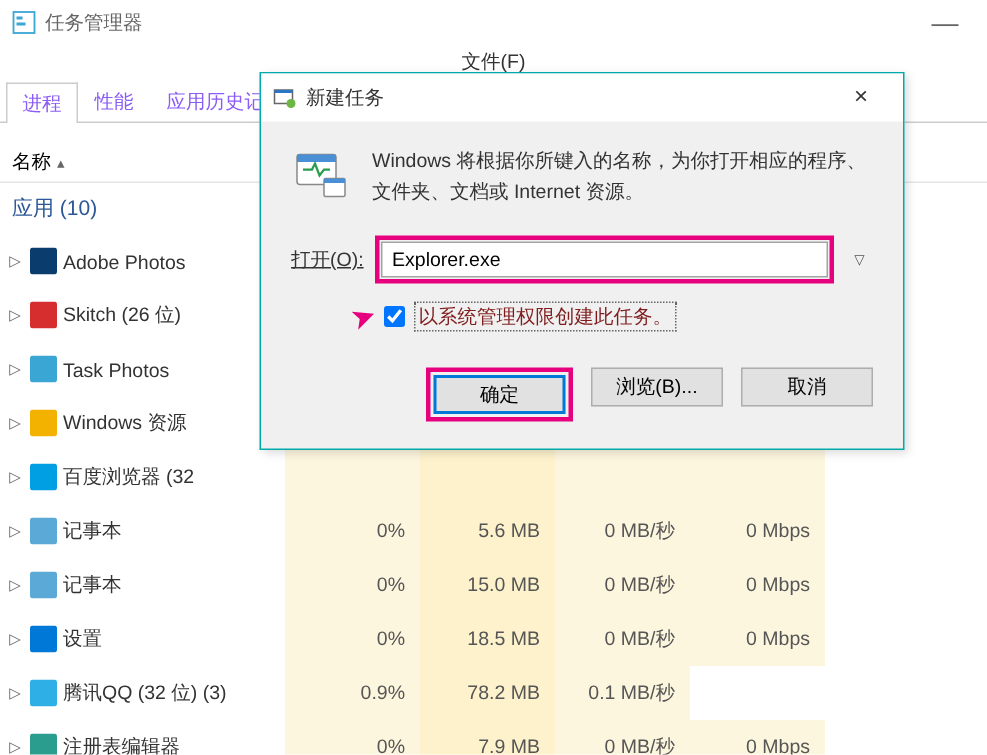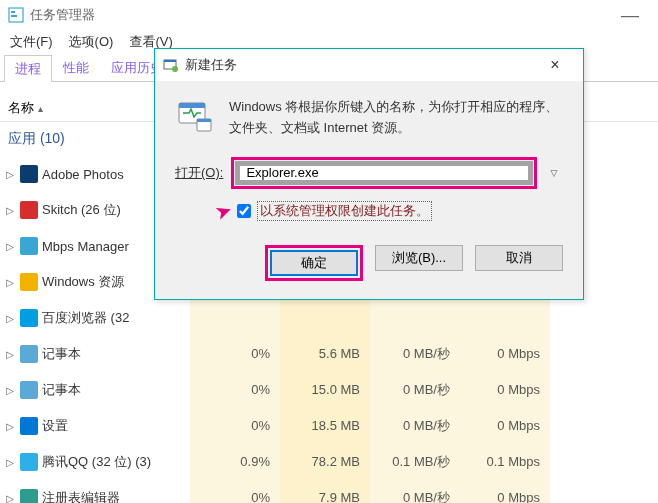--- a/index.html
+++ b/index.html
@@ -4,21 +4,21 @@
   <style>
     * { box-sizing: border-box; margin: 0; padding: 0; font-family: "Microsoft YaHei", "Segoe UI", sans-serif; }
     body { background: #fff; width: 658px; height: 503px; overflow: hidden; position: relative; font-size: 13px; }
     
     .titlebar { height: 30px; display: flex; align-items: center; padding: 0 8px; background: #fff; }
     .titlebar-icon { width: 16px; height: 16px; margin-right: 6px; }
     .titlebar-title { color: #666; font-size: 13px; }
     .titlebar-spacer { flex: 1; }
     .win-min { width: 40px; text-align: center; color: #666; font-size: 18px; line-height: 18px; }
     
-    .menubar { height: 24px; display: flex; align-items: center; padding: 0 4px; gap: 4px; }
+    .menubar { height: 24px; display: flex; align-items: center; padding: 0 4px; gap: 4px; flex-direction: column; }
     .menu-item { padding: 2px 6px; font-size: 13px; color: #333; }
     
     .tabbar { display: flex; border-bottom: 1px solid #ccc; padding-left: 4px; }
     .tab { padding: 4px 10px; font-size: 13px; color: #8b5cf6; border: 1px solid transparent; border-bottom: none; }
     .tab.active { background: #fff; border-color: #ccc; position: relative; top: 1px; }
     
     .content { position: relative; height: 420px; }
     
     .col-headers { display: flex; height: 28px; align-items: center; border-bottom: 1px solid #e5e5e5; }
     .col-name { width: 190px; padding-left: 8px; font-size: 13px; color: #000000; position: relative; }
@@ -32,35 +32,35 @@
     .proc-text { font-size: 13px; color: #333; white-space: nowrap; }
     
     .metric-cells { display: flex; flex: 1; }
     .mc { width: 90px; text-align: right; padding-right: 10px; height: 36px; line-height: 36px; font-size: 13px; color: #555; }
     .mc1 { background: #fdf6df; }
     .mc2 { background: #fdf2cc; }
     .mc3 { background: #fdf6df; }
     .mc4 { background: #fdf6df; }
     
     
-    .dialog { position: absolute; left: 154px; top: 48px; width: 430px; background: #f0f0f0; border: 1px solid #0aa; box-shadow: 2px 2px 6px rgba(0,0,0,0.15); }
+    .dialog { position: absolute; left: 173px; top: 48px; width: 430px; background: #f0f0f0; border: 1px solid #0aa; box-shadow: 2px 2px 6px rgba(0,0,0,0.15); }
     .dlg-titlebar { height: 32px; background: #fff; display: flex; align-items: center; padding: 0 8px; }
     .dlg-title-icon { width: 16px; height: 16px; margin-right: 6px; }
     .dlg-title { color: #333; font-size: 13px; }
     .dlg-close { margin-left: auto; width: 40px; text-align: center; color: #333; font-size: 16px; }
     
     .dlg-body { padding: 16px 20px 18px 20px; }
     .dlg-top { display: flex; gap: 14px; margin-bottom: 18px; }
     .dlg-icon { width: 40px; height: 40px; flex-shrink: 0; }
     .dlg-desc { font-size: 13px; color: #333; line-height: 1.6; }
     
     .dlg-input-row { display: flex; align-items: center; gap: 8px; margin-bottom: 12px; }
     .dlg-label { font-size: 13px; color: #333; white-space: nowrap; text-decoration: underline; }
     .input-highlight { border: 3px solid #e6007e; padding: 1px; flex: 1; display: flex; }
-    .dlg-input { flex: 1; height: 24px; padding: 0 6px; font-size: 13px; border: 5px solid #a3a3a3; background: #fff; outline: none; }
+    .dlg-input { flex: 1; height: 24px; padding: 0 6px; font-size: 13px; border: 1px solid #a3a3a3; background: #fff; outline: none; }
     .dlg-dropdown-arrow { width: 18px; display: flex; align-items: center; justify-content: center; font-size: 9px; color: #555; }
     
     .dlg-check-row { display: flex; align-items: center; gap: 6px; margin-left: 62px; position: relative; }
     .dlg-checkbox { width: 14px; height: 14px; }
     .dlg-check-label { font-size: 13px; color: #7f1d1d; border: 1px dotted #666; padding: 0 2px; }
     .red-arrow { position: absolute; left: -22px; top: -2px; color: #e6007e; font-size: 20px; transform: rotate(-20deg); }
     
     .dlg-buttons { display: flex; justify-content: flex-end; gap: 12px; margin-top: 24px; }
     .dlg-btn { min-width: 88px; height: 26px; font-size: 13px; background: #e1e1e1; border: 1px solid #adadad; cursor: pointer; }
     .btn-highlight { border: 3px solid #e6007e; padding: 2px; }
@@ -111,21 +111,21 @@
         <div class="proc-name-cell">
           <span class="expander">▷</span>
           <span class="app-icon" style="background: rgb(214, 46, 46);"></span>
           <span class="proc-text">Skitch (26 位)</span>
         </div>
       </div>
       <div class="proc-row">
         <div class="proc-name-cell">
           <span class="expander">▷</span>
           <span class="app-icon" style="background: rgb(58, 166, 212);"></span>
-          <span class="proc-text">Mbps Manager</span>
+          <span class="proc-text">Task Photos</span>
         </div>
       </div>
       <div class="proc-row">
         <div class="proc-name-cell">
           <span class="expander">▷</span>
           <span class="app-icon" style="background: rgb(243, 178, 0);"></span>
           <span class="proc-text">Windows 资源</span>
         </div>
       </div>
       <div class="proc-row">
@@ -183,21 +183,20 @@
       <div class="proc-row">
         <div class="proc-name-cell">
           <span class="expander">▷</span>
           <span class="app-icon" style="background: rgb(46, 176, 230);"></span>
           <span class="proc-text">腾讯QQ (32 位) (3)</span>
         </div>
         <div class="metric-cells">
           <div class="mc mc1">0.9%</div>
           <div class="mc mc2">78.2 MB</div>
           <div class="mc mc3">0.1 MB/秒</div>
-          <div class="mc mc4">0.1 Mbps</div>
         </div>
       </div>
       <div class="proc-row">
         <div class="proc-name-cell">
           <span class="expander">▷</span>
           <span class="app-icon" style="background: rgb(42, 157, 143);"></span>
           <span class="proc-text">注册表编辑器</span>
         </div>
         <div class="metric-cells">
           <div class="mc mc1">0%</div>

